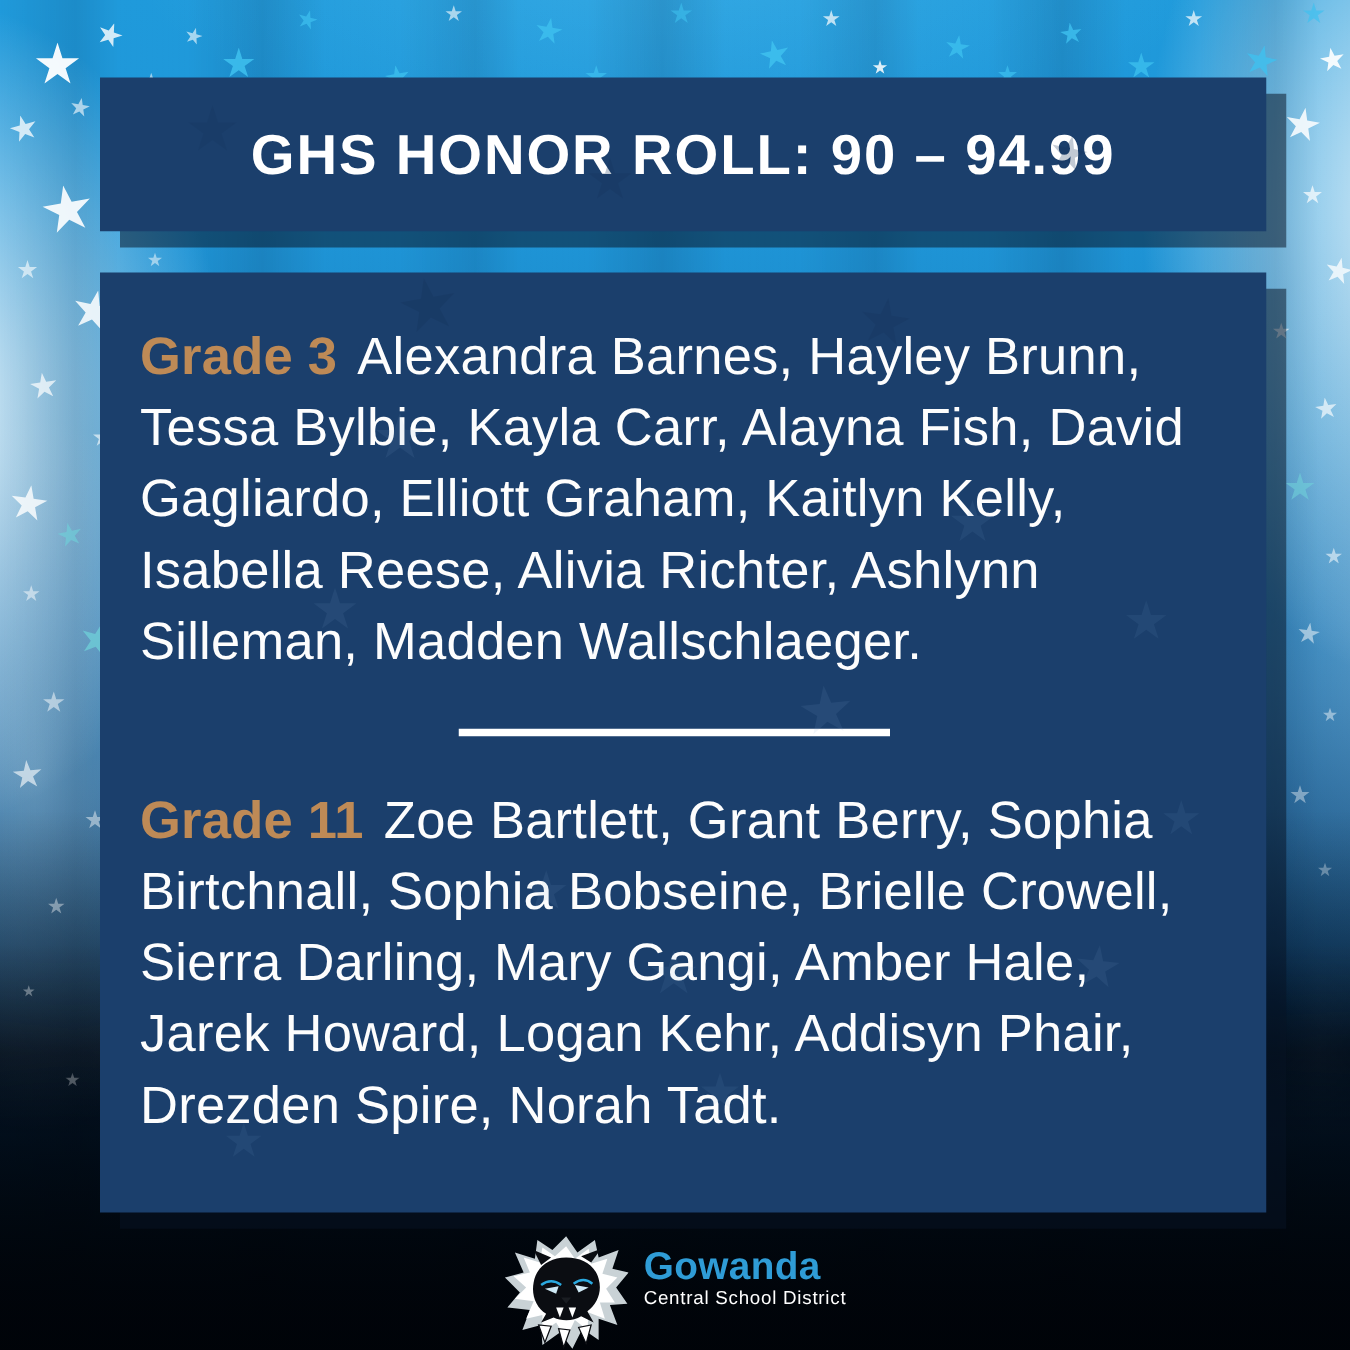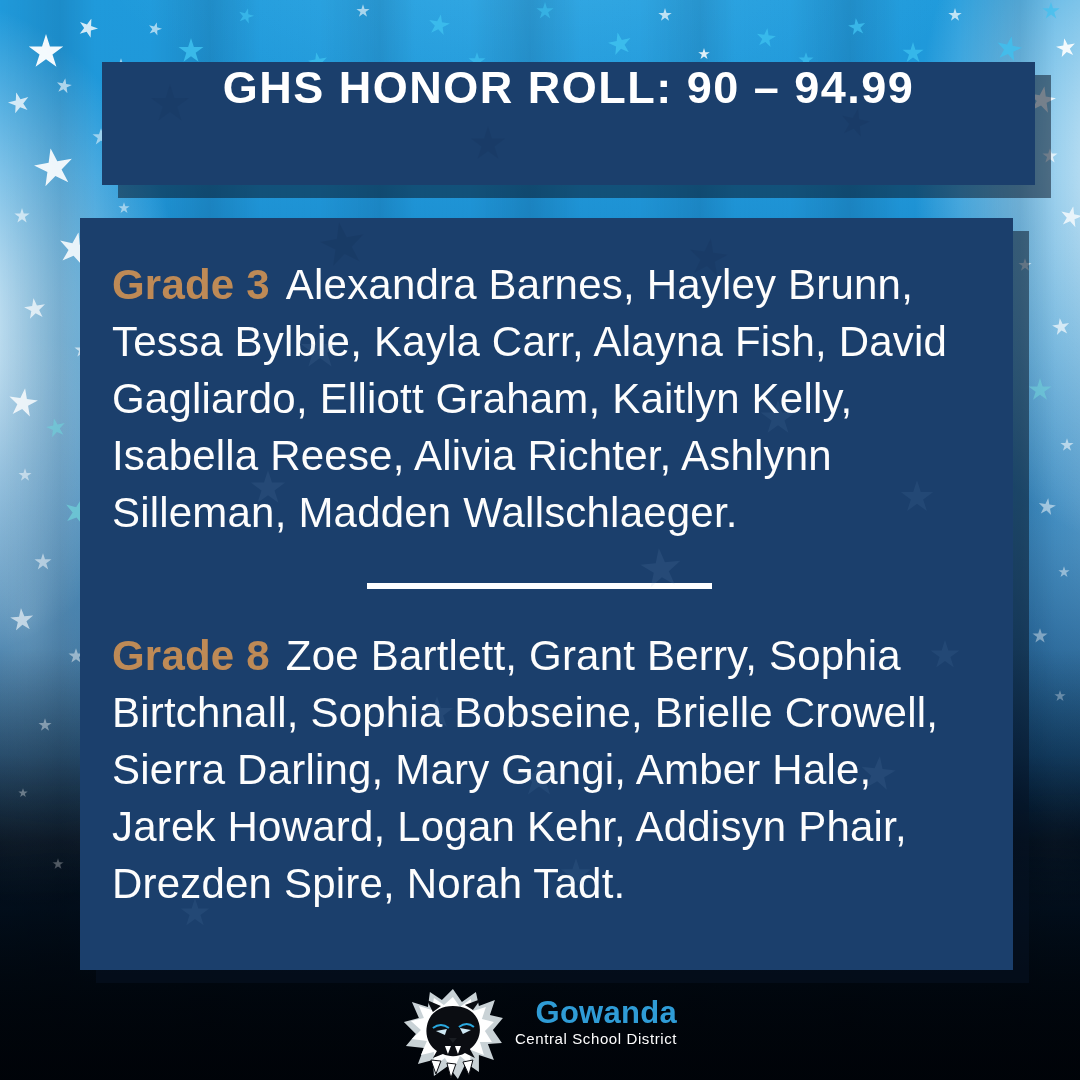--- a/index.html
+++ b/index.html
@@ -48,21 +48,21 @@
   .star {
     position: absolute;
     clip-path: polygon(50% 0%, 61% 35%, 98% 35%, 68% 57%, 79% 91%, 50% 70%, 21% 91%, 32% 57%, 2% 35%, 39% 35%);
   }
   
   .header-panel {
     position: absolute; z-index: 2;
     left: 80px; top: 62px; width: 933px; height: 123px;
     background: #1b3f6c;
     box-shadow: 16px 13px 0 rgba(8,20,36,0.52);
-    display: flex; align-items: flex-start; justify-content: center; margin-left: 22px;
+    display: flex; align-items: center; justify-content: center;
   }
   .header-panel h1 {
     margin: 0; color: #ffffff;
     font-size: 45px; font-weight: 700; letter-spacing: 1.5px;
     white-space: nowrap;
   }
   .card {
     position: absolute; z-index: 2;
     left: 80px; top: 218px; width: 933px; min-height: 752px;
     background: #1b3f6c;
@@ -84,21 +84,21 @@
     width: 345px; height: 6px;
     background: #ffffff;
     margin: 42px auto 38px auto;
   }
   
   .logo {
     position: absolute; z-index: 4;
     left: 50%; bottom: 0px; transform: translateX(-50%);
     display: flex; align-items: center; gap: 12px;
   }
-  .logo-text { display: flex; flex-direction: column; gap: 3px; padding-bottom: 26px; align-items: flex-end; }
+  .logo-text { display: flex; flex-direction: column; gap: 3px; padding-bottom: 26px; }
   .logo-name {
     color: #2f9cd6; font-size: 31px; font-weight: 700; letter-spacing: 0.3px; line-height: 1;
   }
   .logo-sub {
     color: #ffffff; font-size: 15px; font-weight: 400; letter-spacing: 0.6px; line-height: 1;
   }
 </style>
 </head>
 <body>
 
@@ -165,21 +165,21 @@
   <header class="header-panel">
     <h1>GHS HONOR ROLL: 90 – 94.99</h1>
   </header>
 
   <main class="card">
     <p class="roll">
       <span class="grade">Grade 3</span><span>Alexandra Barnes, Hayley Brunn, Tessa Bylbie, Kayla Carr, Alayna Fish, David Gagliardo, Elliott Graham, Kaitlyn Kelly, Isabella Reese, Alivia Richter, Ashlynn Silleman, Madden Wallschlaeger.</span>
     </p>
     <div class="divider"></div>
     <p class="roll">
-      <span class="grade">Grade 8</span><span>Zoe Bartlett, Grant Berry, Sophia Birtchnall, Sophia Bobseine, Brielle Crowell, Sierra Darling, Mary Gangi, Amber Hale, Jarek Howard, Logan Kehr, Addisyn Phair, Drezden Spire, Norah Tadt.</span>
+      <span class="grade">Grade 11</span><span>Zoe Bartlett, Grant Berry, Sophia Birtchnall, Sophia Bobseine, Brielle Crowell, Sierra Darling, Mary Gangi, Amber Hale, Jarek Howard, Logan Kehr, Addisyn Phair, Drezden Spire, Norah Tadt.</span>
     </p>
   </main>
 
   <div class="stars-over" id="stars-over">
       <div class="star" style="left: 320px; top: 222px; width: 46px; height: 46px; background: rgb(22, 50, 90); opacity: 0.3; transform: rotate(-10deg); filter: blur(2px);"></div>
       <div class="star" style="left: 688px; top: 238px; width: 40px; height: 40px; background: rgb(22, 50, 90); opacity: 0.28; transform: rotate(8deg); filter: blur(2px);"></div>
       <div class="star" style="left: 470px; top: 126px; width: 36px; height: 36px; background: rgb(22, 50, 90); opacity: 0.26; transform: rotate(0deg); filter: blur(2px);"></div>
       <div class="star" style="left: 840px; top: 108px; width: 30px; height: 30px; background: rgb(22, 50, 90); opacity: 0.26; transform: rotate(12deg); filter: blur(2px);"></div>
       <div class="star" style="left: 150px; top: 84px; width: 40px; height: 40px; background: rgb(22, 50, 90); opacity: 0.22; transform: rotate(0deg); filter: blur(2px);"></div>
       <div class="star" style="left: 250px; top: 470px; width: 36px; height: 36px; background: rgb(126, 166, 205); opacity: 0.1; transform: rotate(0deg); filter: blur(2px);"></div>

